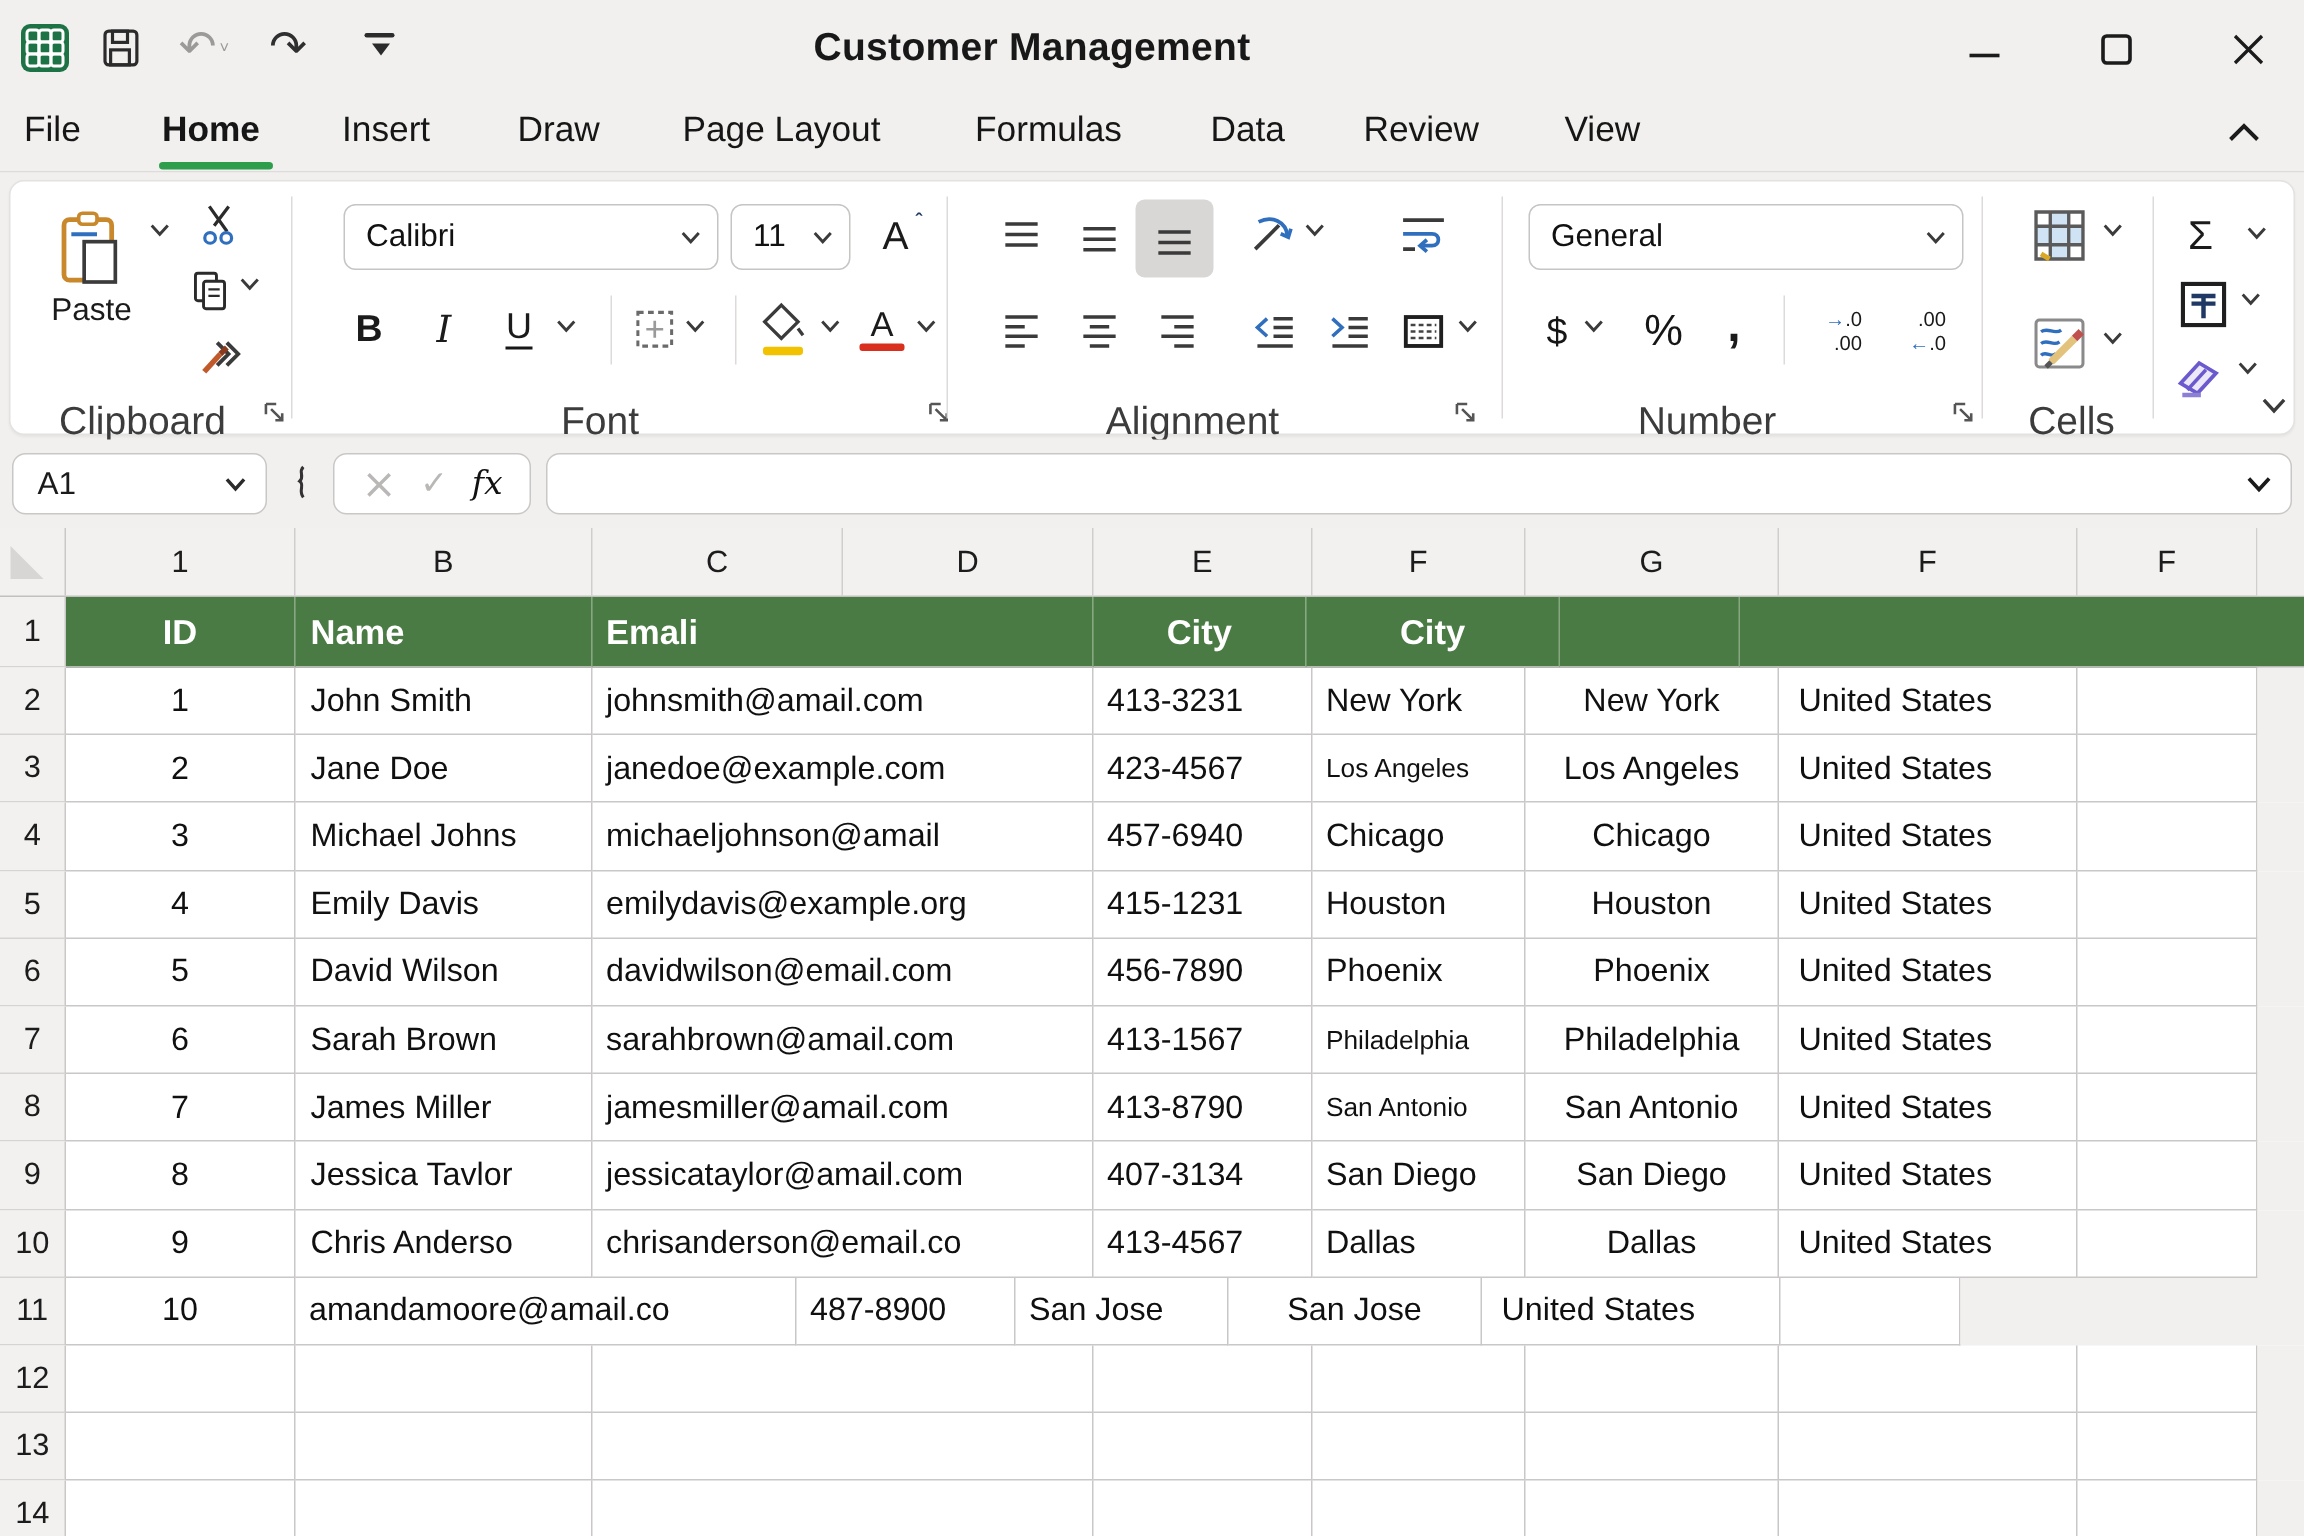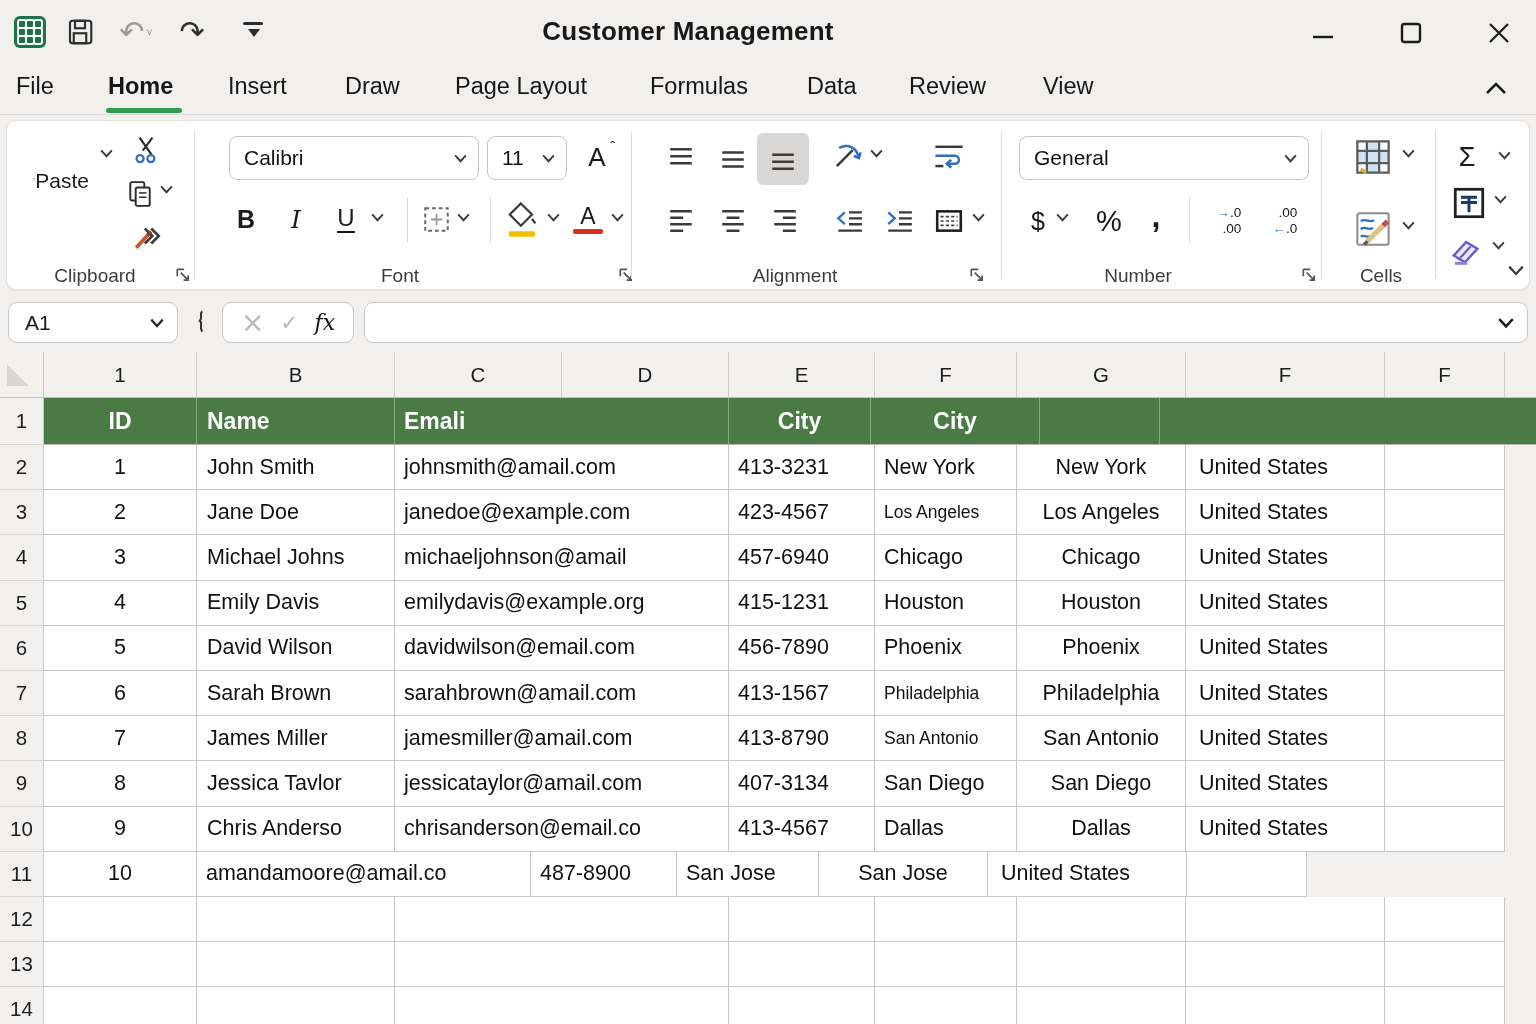--- a/index.html
+++ b/index.html
@@ -25,21 +25,21 @@
   .mtab { position:absolute; top:9px; font-size:23.5px; color:#161616; cursor:default; }
   .mtab.active { font-weight:600; }
   .tab-underline { position:absolute; top:44px; height:5px; border-radius:3px; background:var(--accent-green); }
   .menu-collapse { position:absolute; right:28px; top:16px; }
 
   
   .ribbon-wrap { position:absolute; left:0; top:115px; width:1536px; height:178px; background:#f1f0ef; }
   .ribbon { position:absolute; left:6px; top:5px; width:1524px; height:170px; background:#fff; border:1px solid #e3e2e1; border-radius:10px; box-shadow:0 1px 2px rgba(0,0,0,.05); }
   .grp { position:absolute; top:0; height:168px; }
   .vline { position:absolute; top:10px; width:1px; height:148px; background:#dcdbda; }
-  .grp-label { position:absolute; top:144px; transform:translateX(-50%); font-size:19px; color:#3c3c3c; white-space:nowrap; }
+  .grp-label { position:absolute; top:144px; transform:translateX(-50%); font-size:26px; color:#3c3c3c; white-space:nowrap; }
   .launcher { position:absolute; width:18px; height:18px; }
   .rbtn { position:absolute; display:flex; align-items:center; justify-content:center; border-radius:6px; }
   .combo { position:absolute; background:#fff; border:1.5px solid #c6c5c4; border-radius:8px; display:flex; align-items:center; padding:0 10px 0 14px; font-size:21px; color:#111; }
   .combo .flex1 { flex:1; }
   .chevsvg { flex:none; }
   .selbg { background:#d8d7d5; }
   .bold-b { font-weight:800; font-size:25px; }
   .ital-i { font-family:"DejaVu Serif", serif; font-style:italic; font-size:25px; }
   .und-u { font-size:24px; border-bottom:2.5px solid #161616; line-height:1.05; }
   .acolor { font-size:23px; line-height:1; text-align:center; }
@@ -147,21 +147,21 @@
     <svg width="24" height="16" viewBox="0 0 24 16">
         <path d="M3 13 L12 4 L21 13" fill="none" stroke="#1b1b1b" stroke-width="2.6"></path>
       </svg>
   </div>
 </div>
 
 <div class="ribbon-wrap">
  <div class="ribbon">
 
   <div class="grp" style="left:0;width:187px">
-    <div class="rbtn" style="left:26px;top:10px;width:56px;height:96px;flex-direction:row">
+    <div class="rbtn" style="left:26px;top:10px;width:56px;height:96px;flex-direction:column">
       <svg width="44" height="52" viewBox="0 0 36 42">
         <rect x="3" y="5" width="26" height="33" rx="3" fill="none" stroke="#c8882b" stroke-width="2.6"></rect>
         <rect x="11" y="1.5" width="10" height="6" rx="2" fill="#fff" stroke="#c8882b" stroke-width="2"></rect>
         <line x1="7" y1="13" x2="21" y2="13" stroke="#2f6fbe" stroke-width="2.2"></line>
         <rect x="14" y="17" width="17" height="22" fill="#fff" stroke="#3b3b3b" stroke-width="2"></rect>
       </svg>
       <span style="font-size:21px;margin-top:3px">Paste</span>
     </div>
     <div class="rbtn" style="left:92px;top:26px">
       <svg width="15" height="12" viewBox="0 0 14 11">

